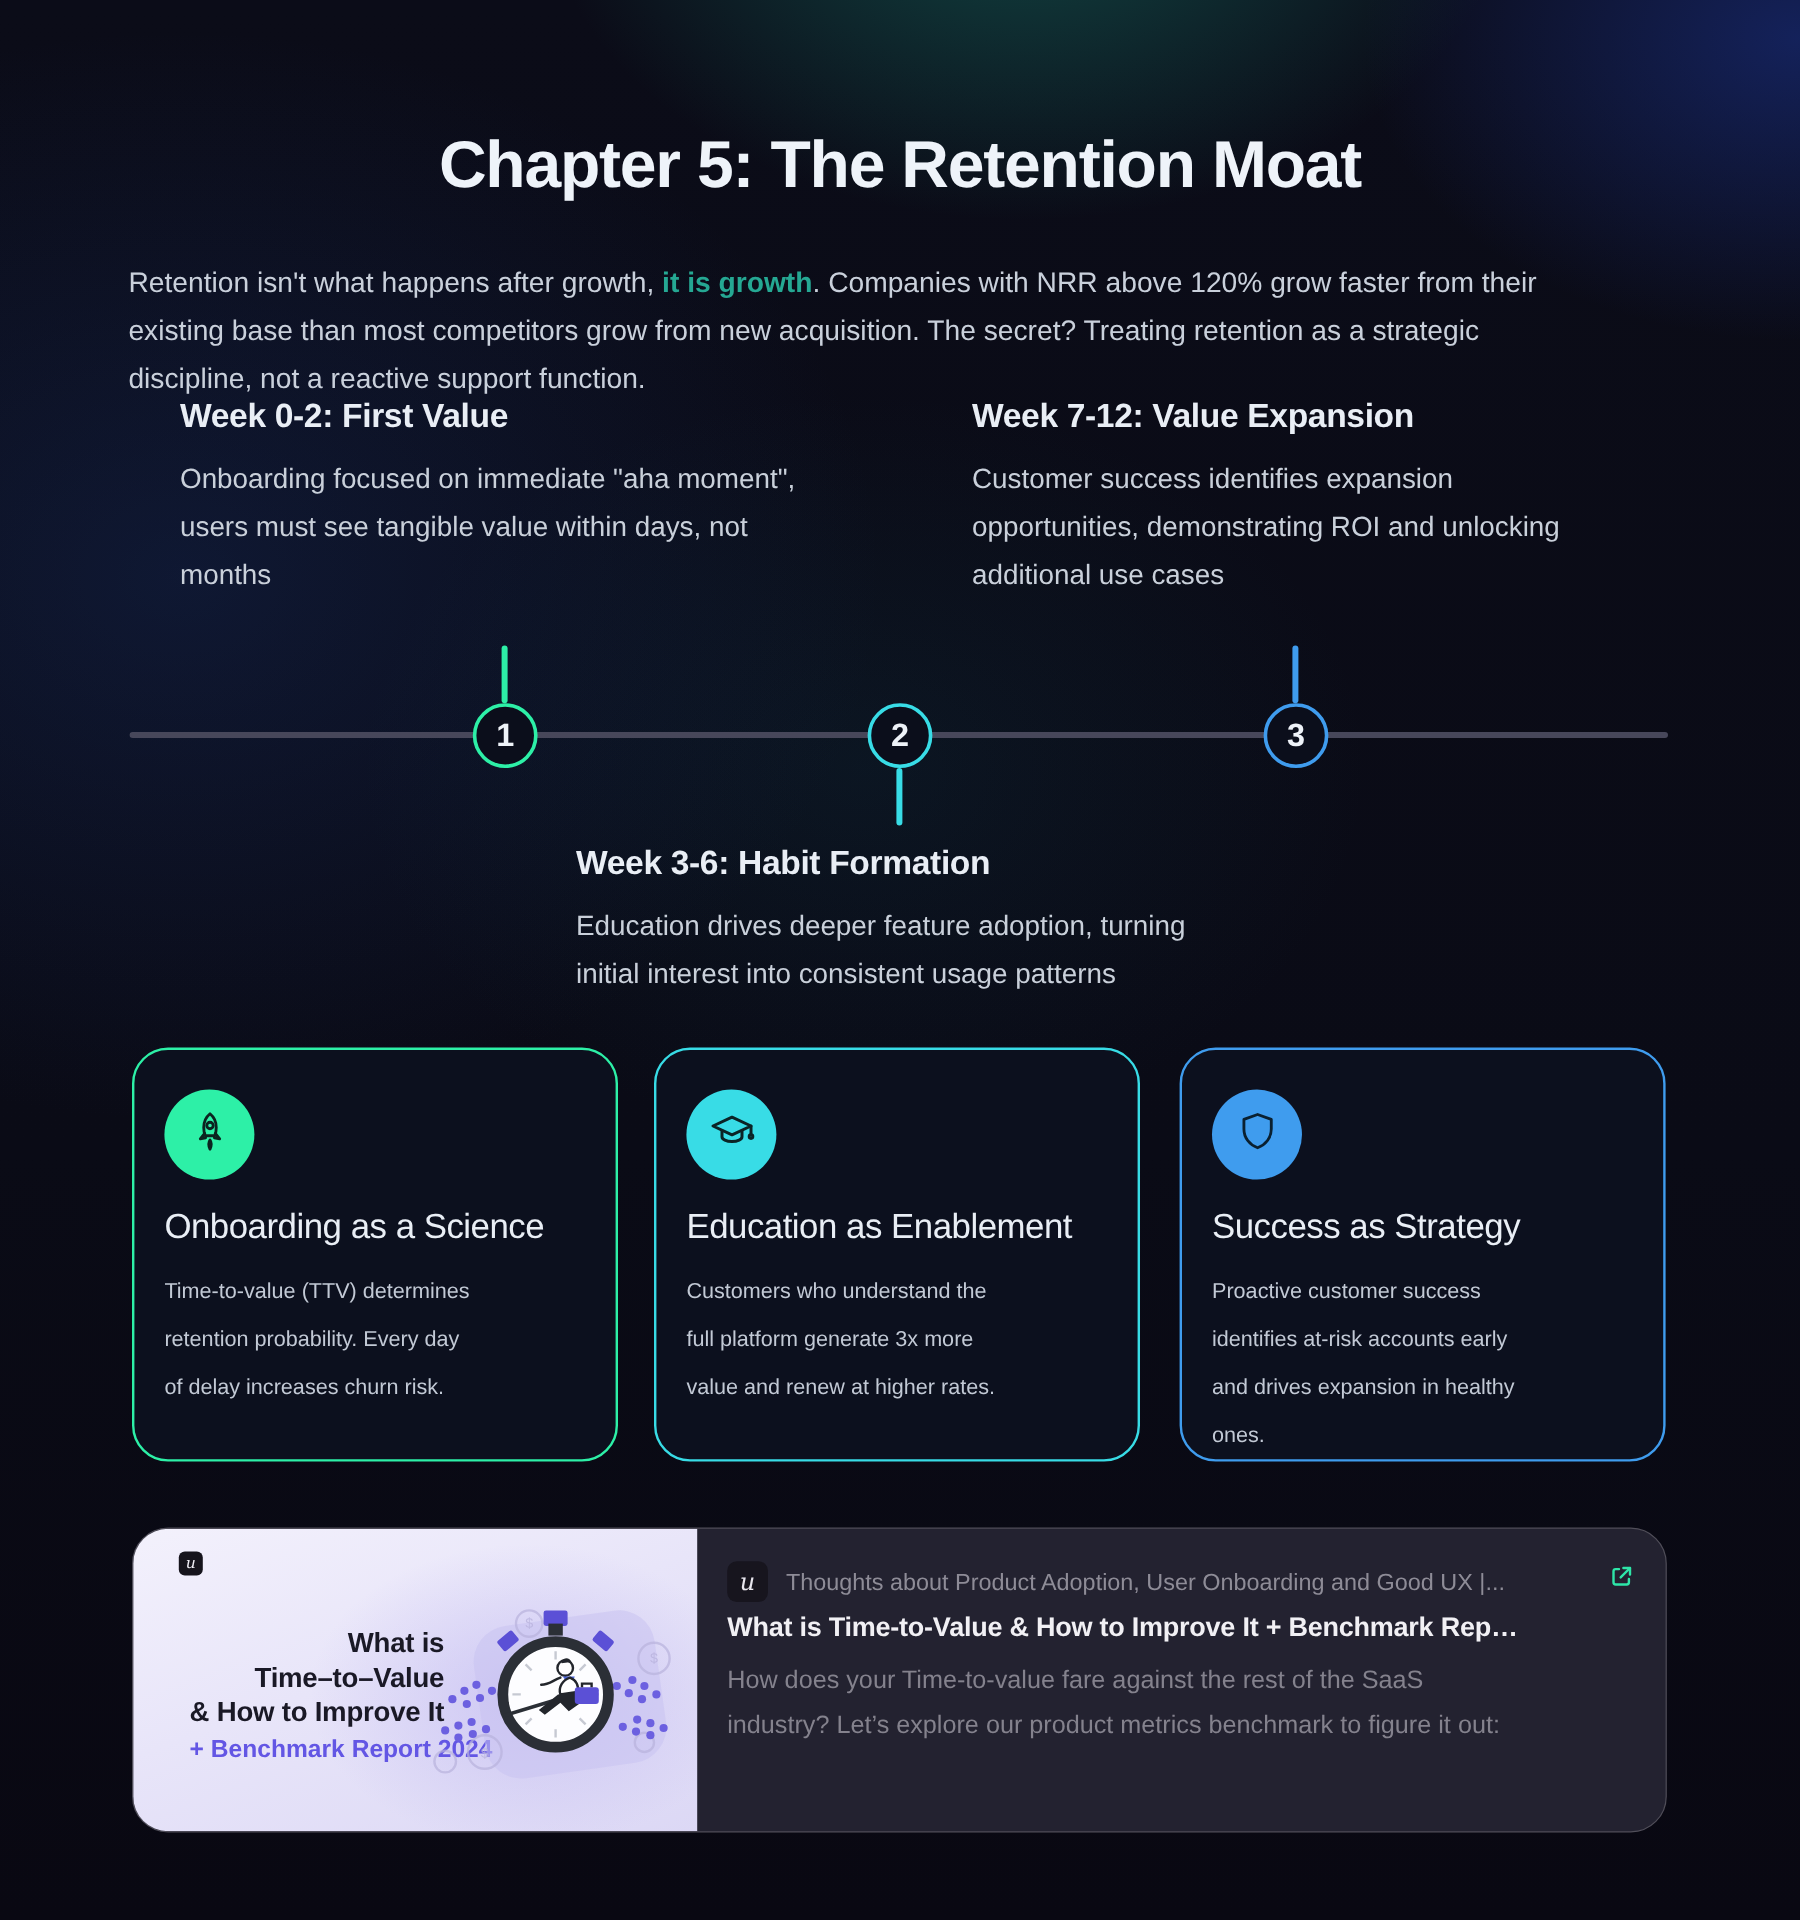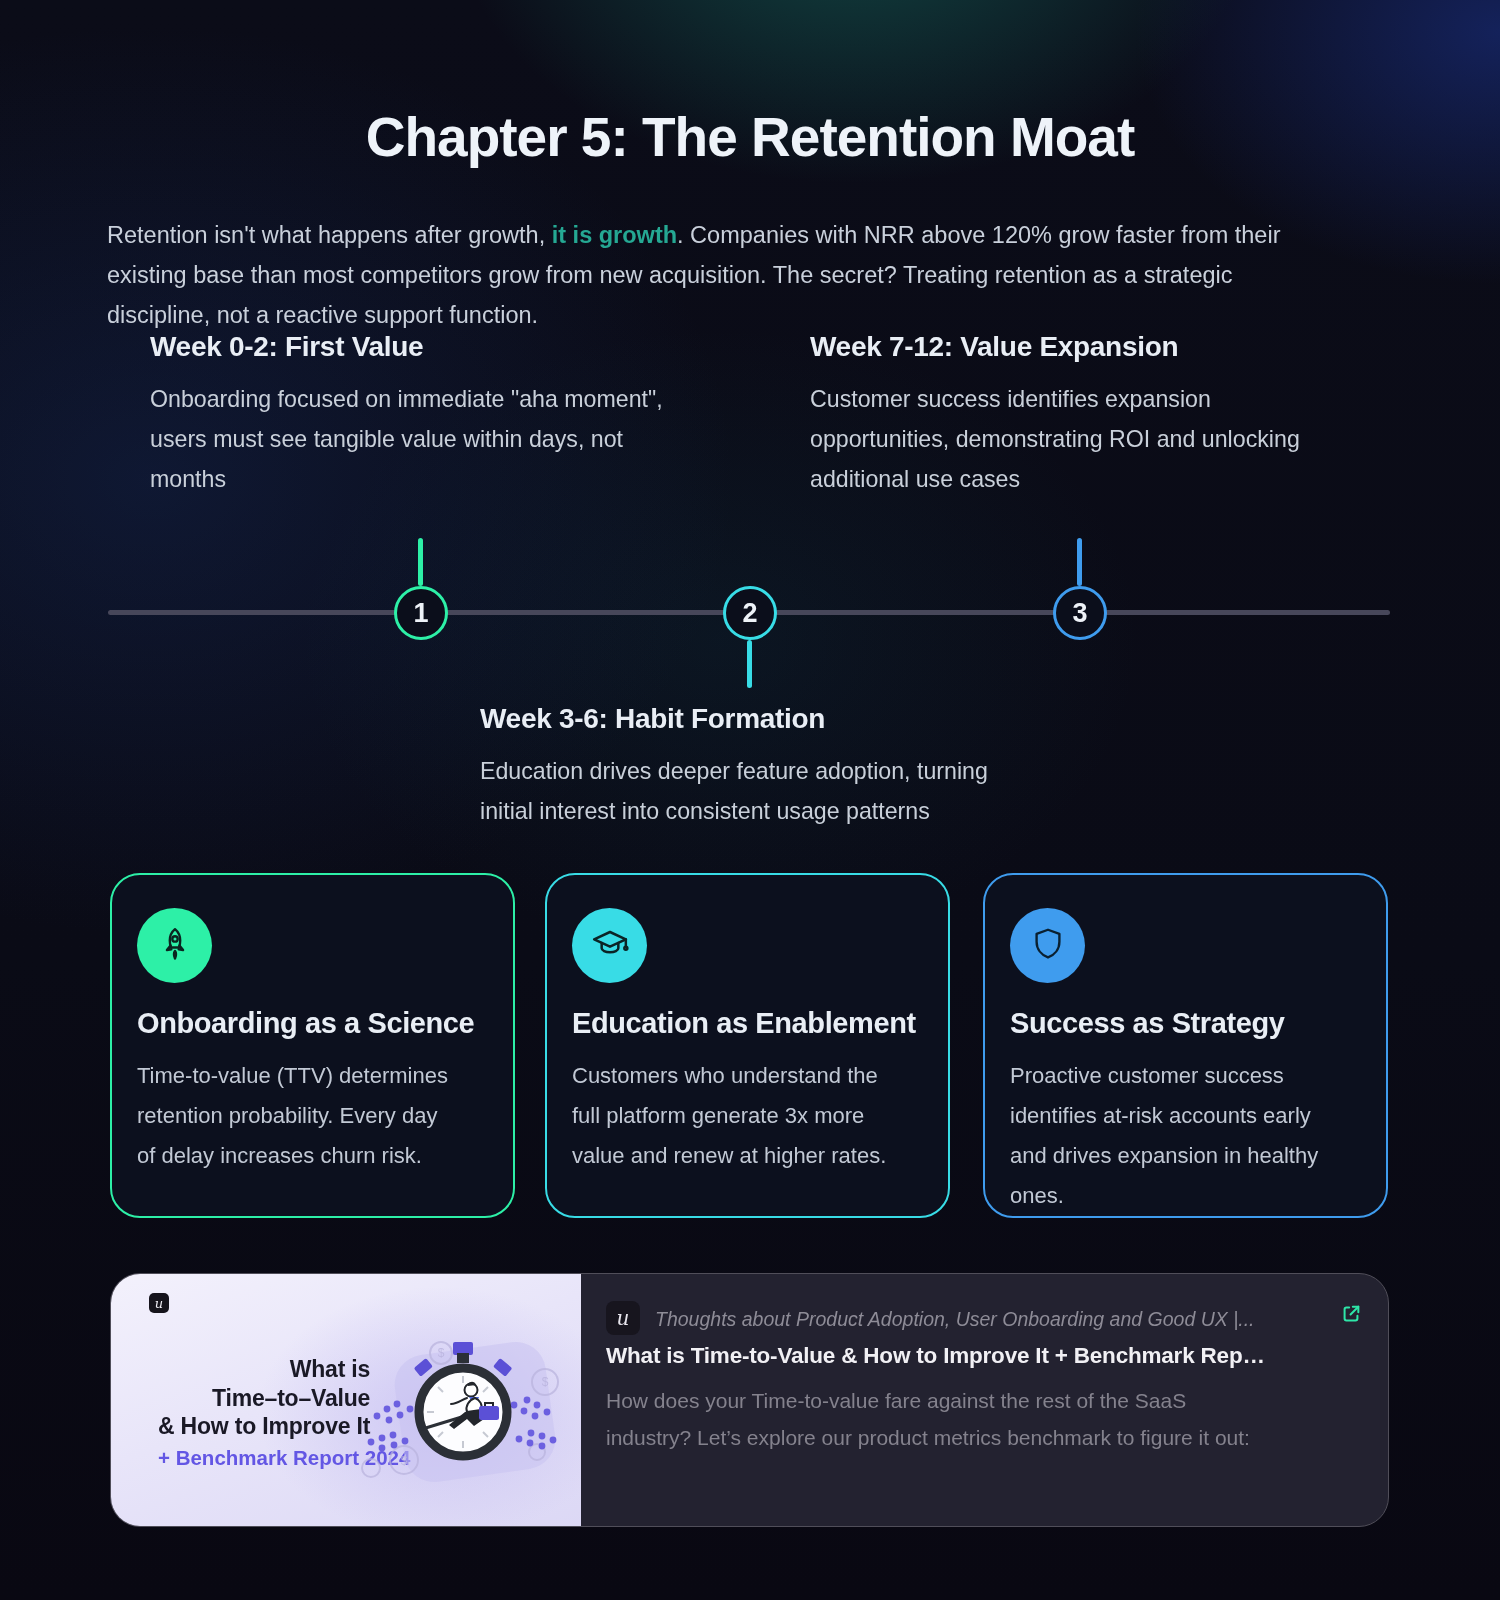--- a/index.html
+++ b/index.html
@@ -35,42 +35,42 @@
     display:flex;align-items:center;justify-content:center;
     font-size:27px;font-weight:700;color:#eef2f8;
   }
   
   .card{
     position:absolute;top:873px;width:405px;height:345px;box-sizing:border-box;
     border:2px solid var(--accent,#2df0a7);border-radius:30px;background:#0c101e;
   }
   .badge{position:absolute;left:25px;top:33px;width:75px;height:75px;border-radius:50%;
     background:var(--accent,#2df0a7);display:flex;align-items:center;justify-content:center;}
-  .card h3{position:absolute;left:25px;top:132px;margin:0;font-size:29px;font-weight:700;letter-spacing:-.4px;color:#e9eef5;}
-  .card .body{position:absolute;left:25px;top:181px;font-size:22px;color:#c2c9d5;}
+  .card h3{position:absolute;left:25px;top:132px;margin:0;font-size:29px;font-weight:400;letter-spacing:-.4px;color:#e9eef5;}
+  .card .body{position:absolute;left:25px;top:181px;font-size:18px;color:#c2c9d5;}
   .card .body .ln{display:block;line-height:40px;white-space:nowrap;}
   
   .preview{position:absolute;left:110px;top:1273px;width:1279px;height:254px;border-radius:30px;
     background:#232230;border:1px solid #504e59;box-sizing:border-box;overflow:hidden;cursor:pointer;}
   .thumb{position:absolute;left:0;top:0;width:470px;height:100%;
     background:
       radial-gradient(260px 180px at 70% 55%, rgba(176,166,238,.45), rgba(176,166,238,0) 70%),
       linear-gradient(160deg,#f3f1fc 0%, #e8e5f9 45%, #dcd8f5 100%);}
   .mini-logo{position:absolute;left:38px;top:19px;width:20px;height:20px;border-radius:5px;background:#16141c;
     color:#f0eef5;font-family:"DejaVu Serif",serif;font-style:italic;font-size:13px;
     display:flex;align-items:center;justify-content:center;}
   .thumb-heading{position:absolute;left:47px;top:81px;font-size:23px;font-weight:700;letter-spacing:-.2px;color:#1a1926;}
   .thumb-heading .ln{display:block;line-height:28.5px;text-align:right;}
   .thumb-sub{position:absolute;left:47px;top:172px;font-size:20.5px;font-weight:700;color:#6356e4;}
   .illus{position:absolute;left:238px;top:46px;}
   .panel{position:absolute;left:470px;top:0;right:0;bottom:0;}
   .panel-logo{position:absolute;left:25px;top:27px;width:34px;height:34px;border-radius:8px;background:#17151e;
     color:#e8e6ee;font-family:"DejaVu Serif",serif;font-style:italic;font-size:20px;
     display:flex;align-items:center;justify-content:center;}
-  .panel-source{position:absolute;left:74px;top:34px;font-size:19.5px;color:#8e8c97;white-space:nowrap;font-style:italic;}
+  .panel-source{position:absolute;left:74px;top:34px;font-size:19.5px;color:#8e8c97;white-space:nowrap;}
   .ext-icon{position:absolute;right:26px;top:29px;}
   .panel-title{position:absolute;left:25px;top:69px;font-size:22.5px;font-weight:700;letter-spacing:-.2px;color:#f1f0f4;white-space:nowrap;}
   .panel-desc{position:absolute;left:25px;top:108px;font-size:21px;color:#84828d;}
   .panel-desc .ln{display:block;line-height:37px;white-space:nowrap;}
 </style>
 </head>
 <body>
 
 <div class="page">
 

